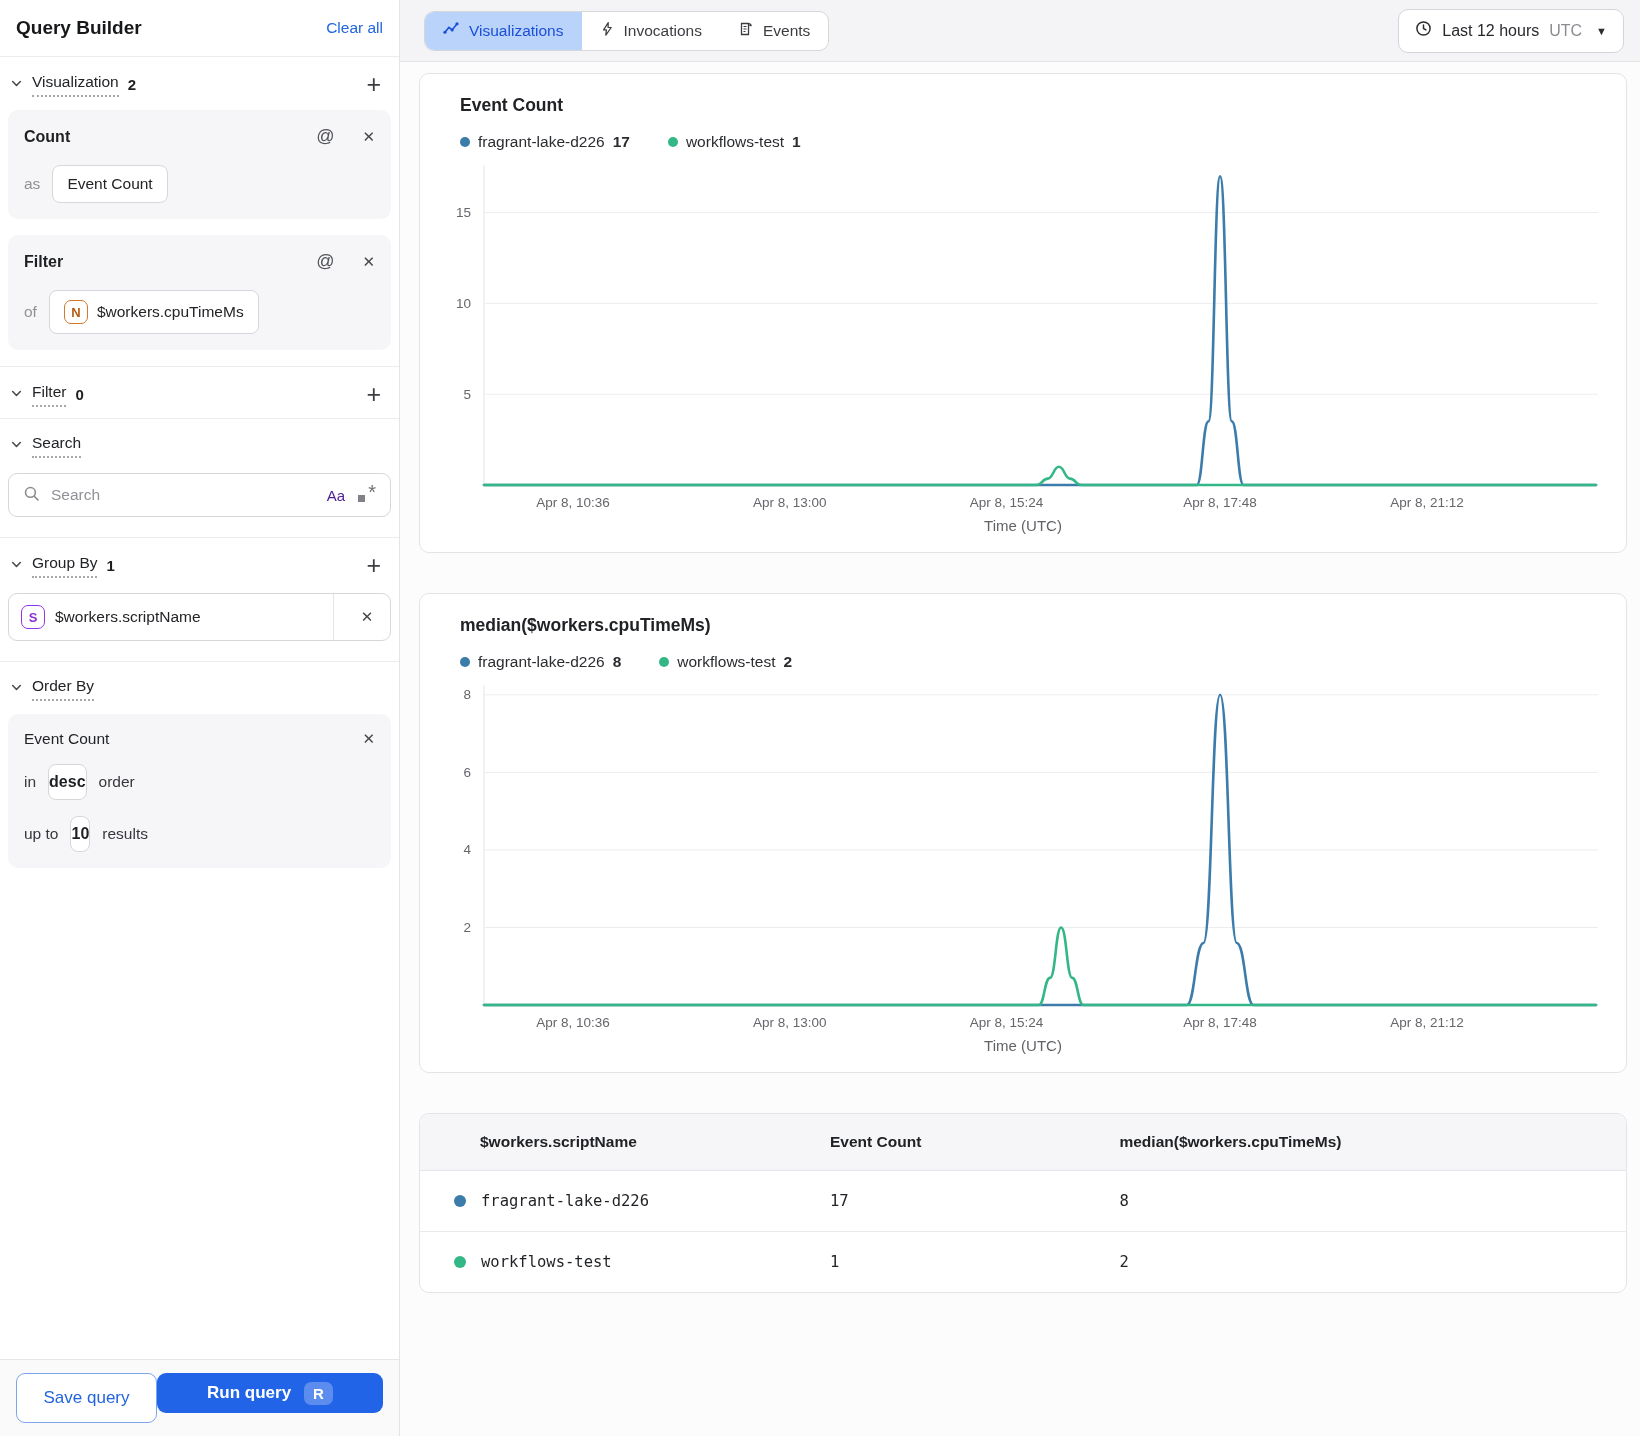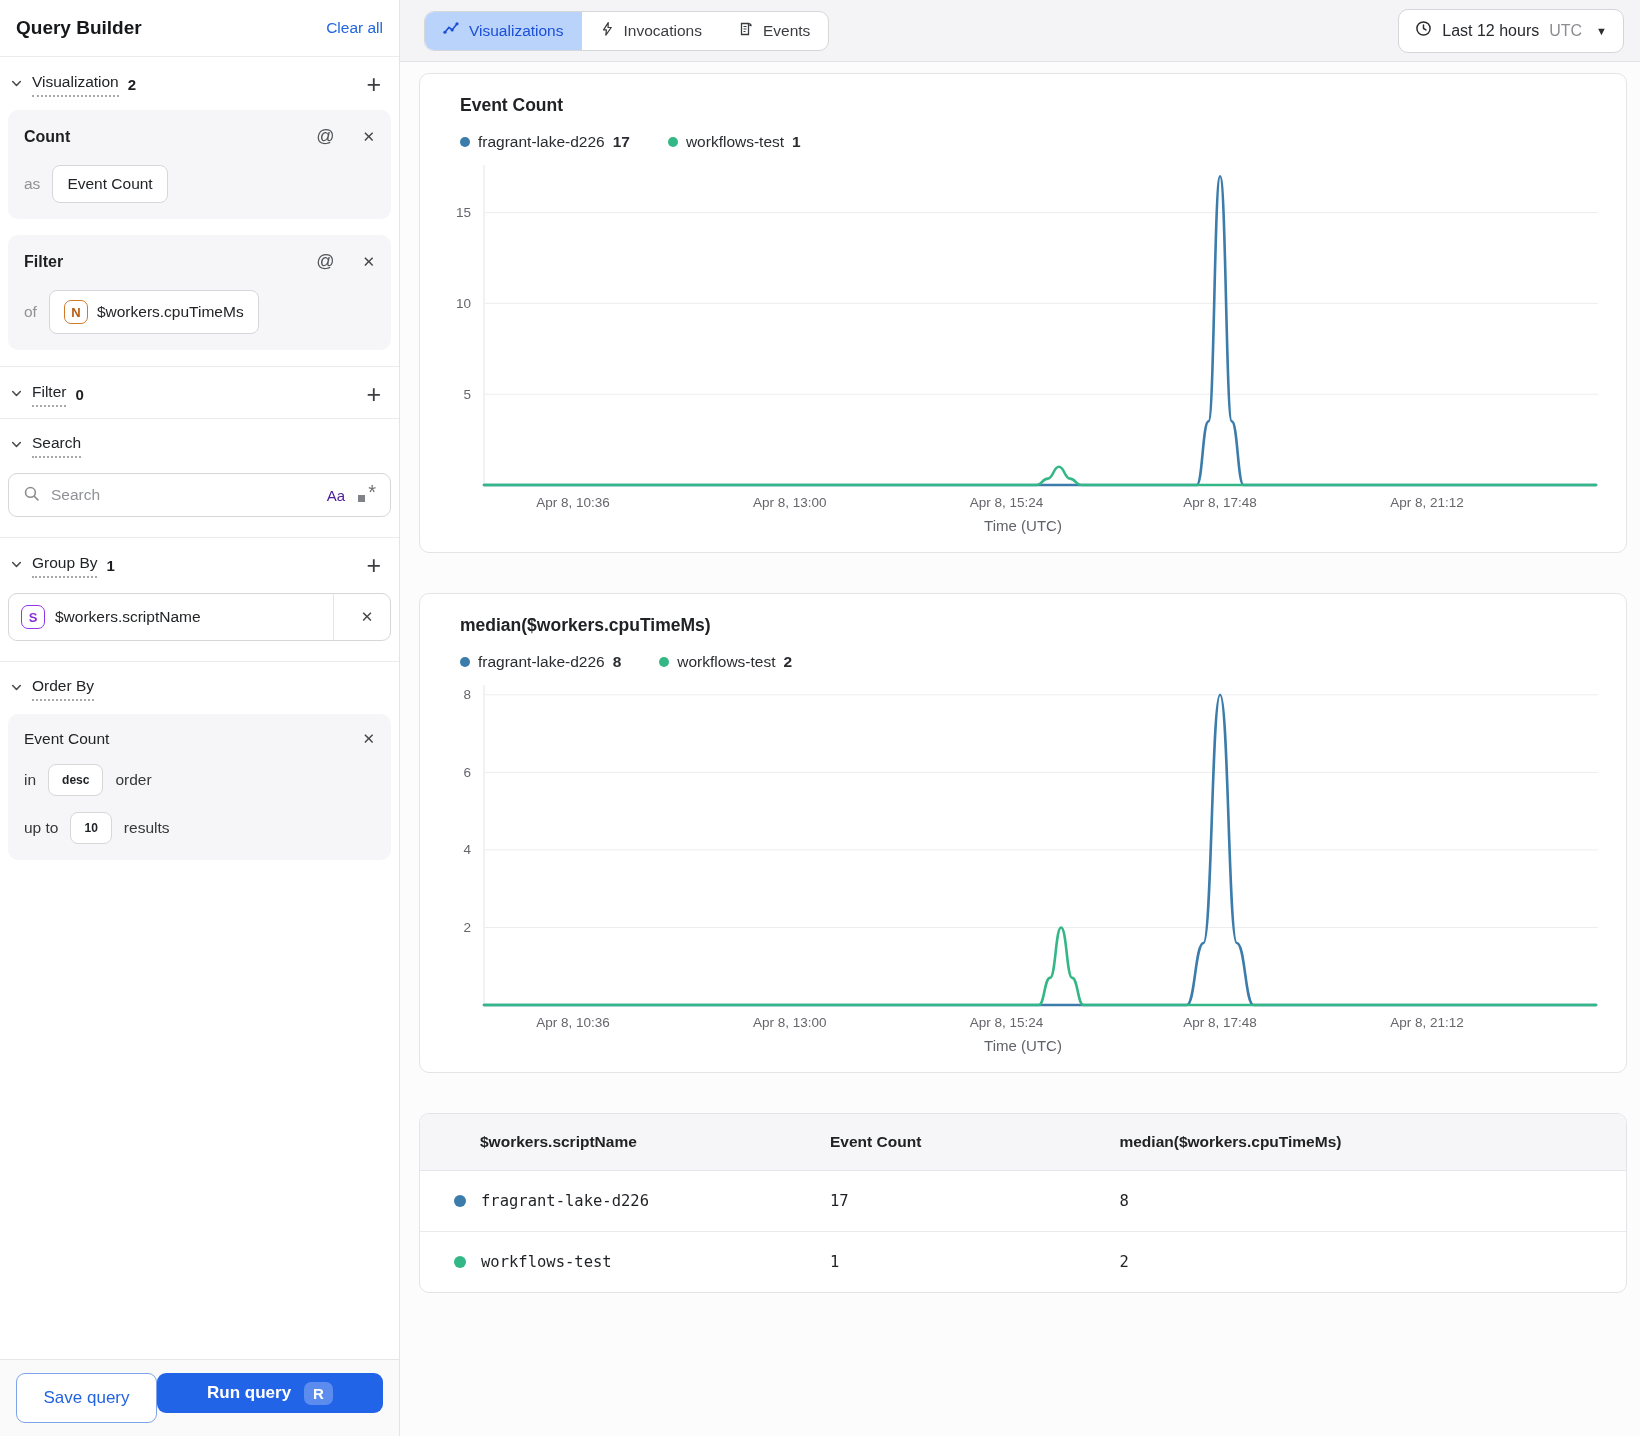--- a/index.html
+++ b/index.html
@@ -19,21 +19,21 @@
   .divider { height:1px; background:#ececee; margin:0 -8px; }
   .qb-card { background:#f6f6f8; border-radius:10px; padding:16px; margin:2px 0 16px; }
   .qb-card-head { display:flex; align-items:center; }
   .qb-card-title { font-size:16px; font-weight:700; color:#1e2023; }
   .order-title { font-size:15.5px; font-weight:400; color:#222427; }
   .icon-at { margin-left:auto; color:#515358; font-size:18px; cursor:pointer; background:none; border:none; font-family:inherit; }
   .icon-x { color:#45474c; font-size:15px; cursor:pointer; background:none; border:none; margin-left:28px; font-family:inherit; }
   .icon-x.solo { margin-left:auto; }
   .qb-row { display:flex; align-items:center; gap:12px; margin-top:18px; font-size:15.5px; color:#8f9196; }
   .white-box { background:#fff; border:1px solid #d6d7da; border-radius:8px; padding:9px 14px; color:#222427; font-size:15.5px; display:flex; align-items:center; gap:9px; }
-  .small-box { background:#fff; border:1px solid #d6d7da; border-radius:8px; padding:8px 13px; color:#1e2023; font-size:12px; font-weight:600; }
+  .small-box { background:#fff; border:1px solid #d6d7da; border-radius:8px; padding:8px 0; color:#1e2023; font-size:16px; font-weight:600; }
   .fbadge { width:24px; height:24px; border-radius:7px; display:flex; align-items:center; justify-content:center; font-size:13px; font-weight:700; }
   .badge-n { border:1.6px solid #d07b2a; color:#b65c12; background:#fff; }
   .badge-s { border:1.6px solid #9333ea; color:#8b2fd6; background:#fff; }
   .search-box { display:flex; align-items:center; gap:11px; height:44px; border:1px solid #d6d7da; border-radius:9px; padding:0 14px; margin:4px 0 20px; background:#fff; }
   .search-ph { flex:1; color:#8f9196; font-size:15.5px; }
   .icon-aa { color:#4c1d95; font-size:15px; }
   .re { position:relative; width:20px; height:20px; }
   .re-sq { position:absolute; left:2px; bottom:3px; width:7px; height:7px; background:#808287; }
   .re-star { position:absolute; right:0; top:-4px; font-size:20px; color:#6f7175; }
   .group-item { display:flex; align-items:center; height:48px; border:1px solid #d6d7da; border-radius:9px; background:#fff; padding-left:12px; margin:4px 0 20px; font-size:15.5px; color:#222427; gap:10px; }

